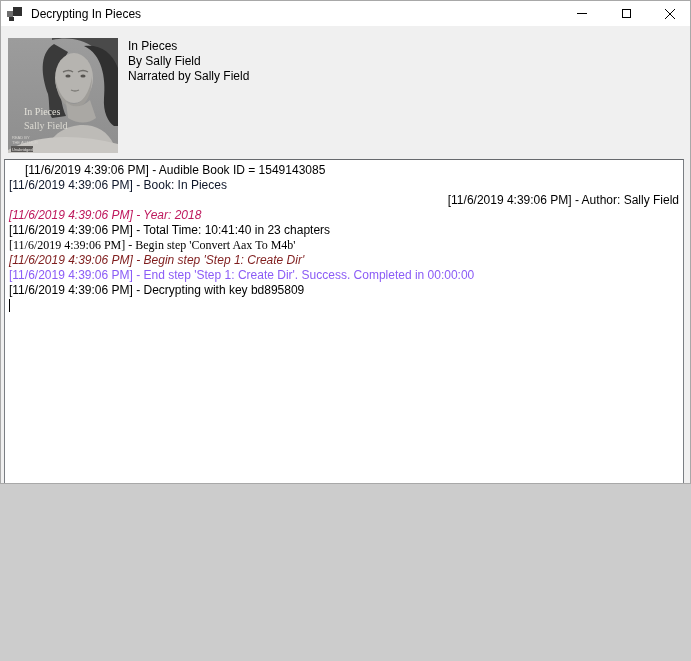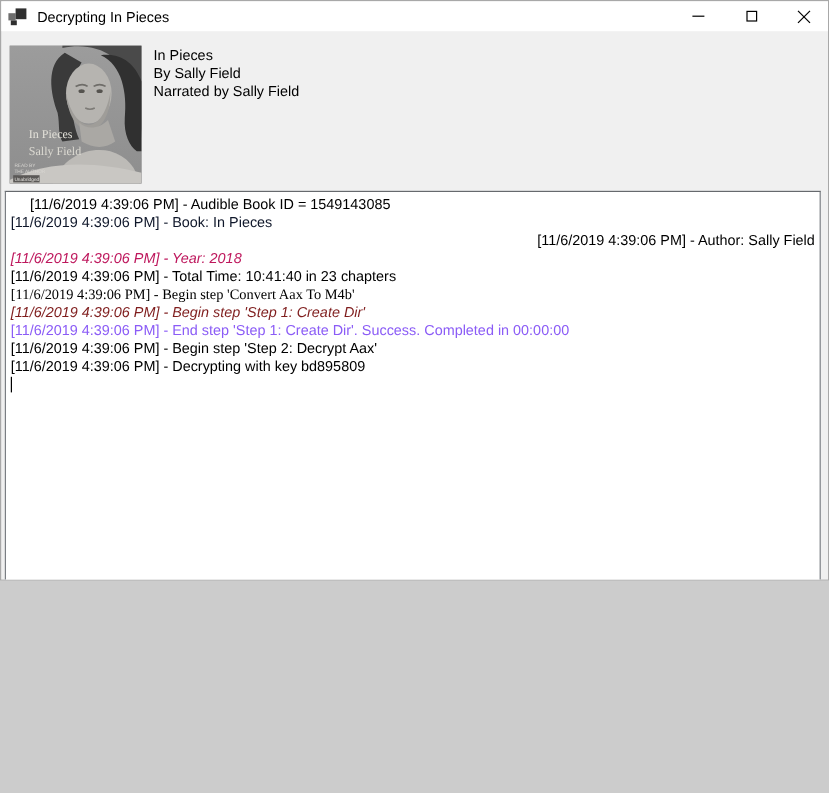--- a/index.html
+++ b/index.html
@@ -167,21 +167,20 @@
 
   <div class="log-box">
     <div class="log-line" style="color: rgb(0, 0, 0); padding-left: 16px;">[11/6/2019 4:39:06 PM] - Audible Book ID = 1549143085</div>
     <div class="log-line" style="color: #0f172a;">[11/6/2019 4:39:06 PM] - Book: In Pieces</div>
     <div class="log-line" style="color: rgb(0, 0, 0); text-align: right;">[11/6/2019 4:39:06 PM] - Author: Sally Field</div>
     <div class="log-line" style="color: #be185d; font-style: italic;">[11/6/2019 4:39:06 PM] - Year: 2018</div>
     <div class="log-line" style="color: rgb(0, 0, 0);">[11/6/2019 4:39:06 PM] - Total Time: 10:41:40 in 23 chapters</div>
     <div class="log-line" style="color: rgb(0, 0, 0); font-family: Liberation Serif, serif;">[11/6/2019 4:39:06 PM] - Begin step 'Convert Aax To M4b'</div>
     <div class="log-line" style="color: #7f1d1d; font-style: italic;">[11/6/2019 4:39:06 PM] - Begin step 'Step 1: Create Dir'</div>
     <div class="log-line" style="color: #8b5cf6;">[11/6/2019 4:39:06 PM] - End step 'Step 1: Create Dir'. Success. Completed in 00:00:00</div>
-    <div class="log-line" style="color: rgb(0, 0, 0);">[11/6/2019 4:39:06 PM] - Begin step 'Step 2: Decrypt Aax'</div>
     <div class="log-line" style="color: rgb(0, 0, 0);">[11/6/2019 4:39:06 PM] - Decrypting with key bd895809</div>
     <div class="caret"></div>
   </div>
 
   <div class="progress" style="background: rgb(230, 230, 230); border-color: rgb(188, 188, 188);">
     <div class="progress-fill" style="width: 28%; background: rgb(6, 176, 37);"></div>
   </div>
 
 </div>
 

